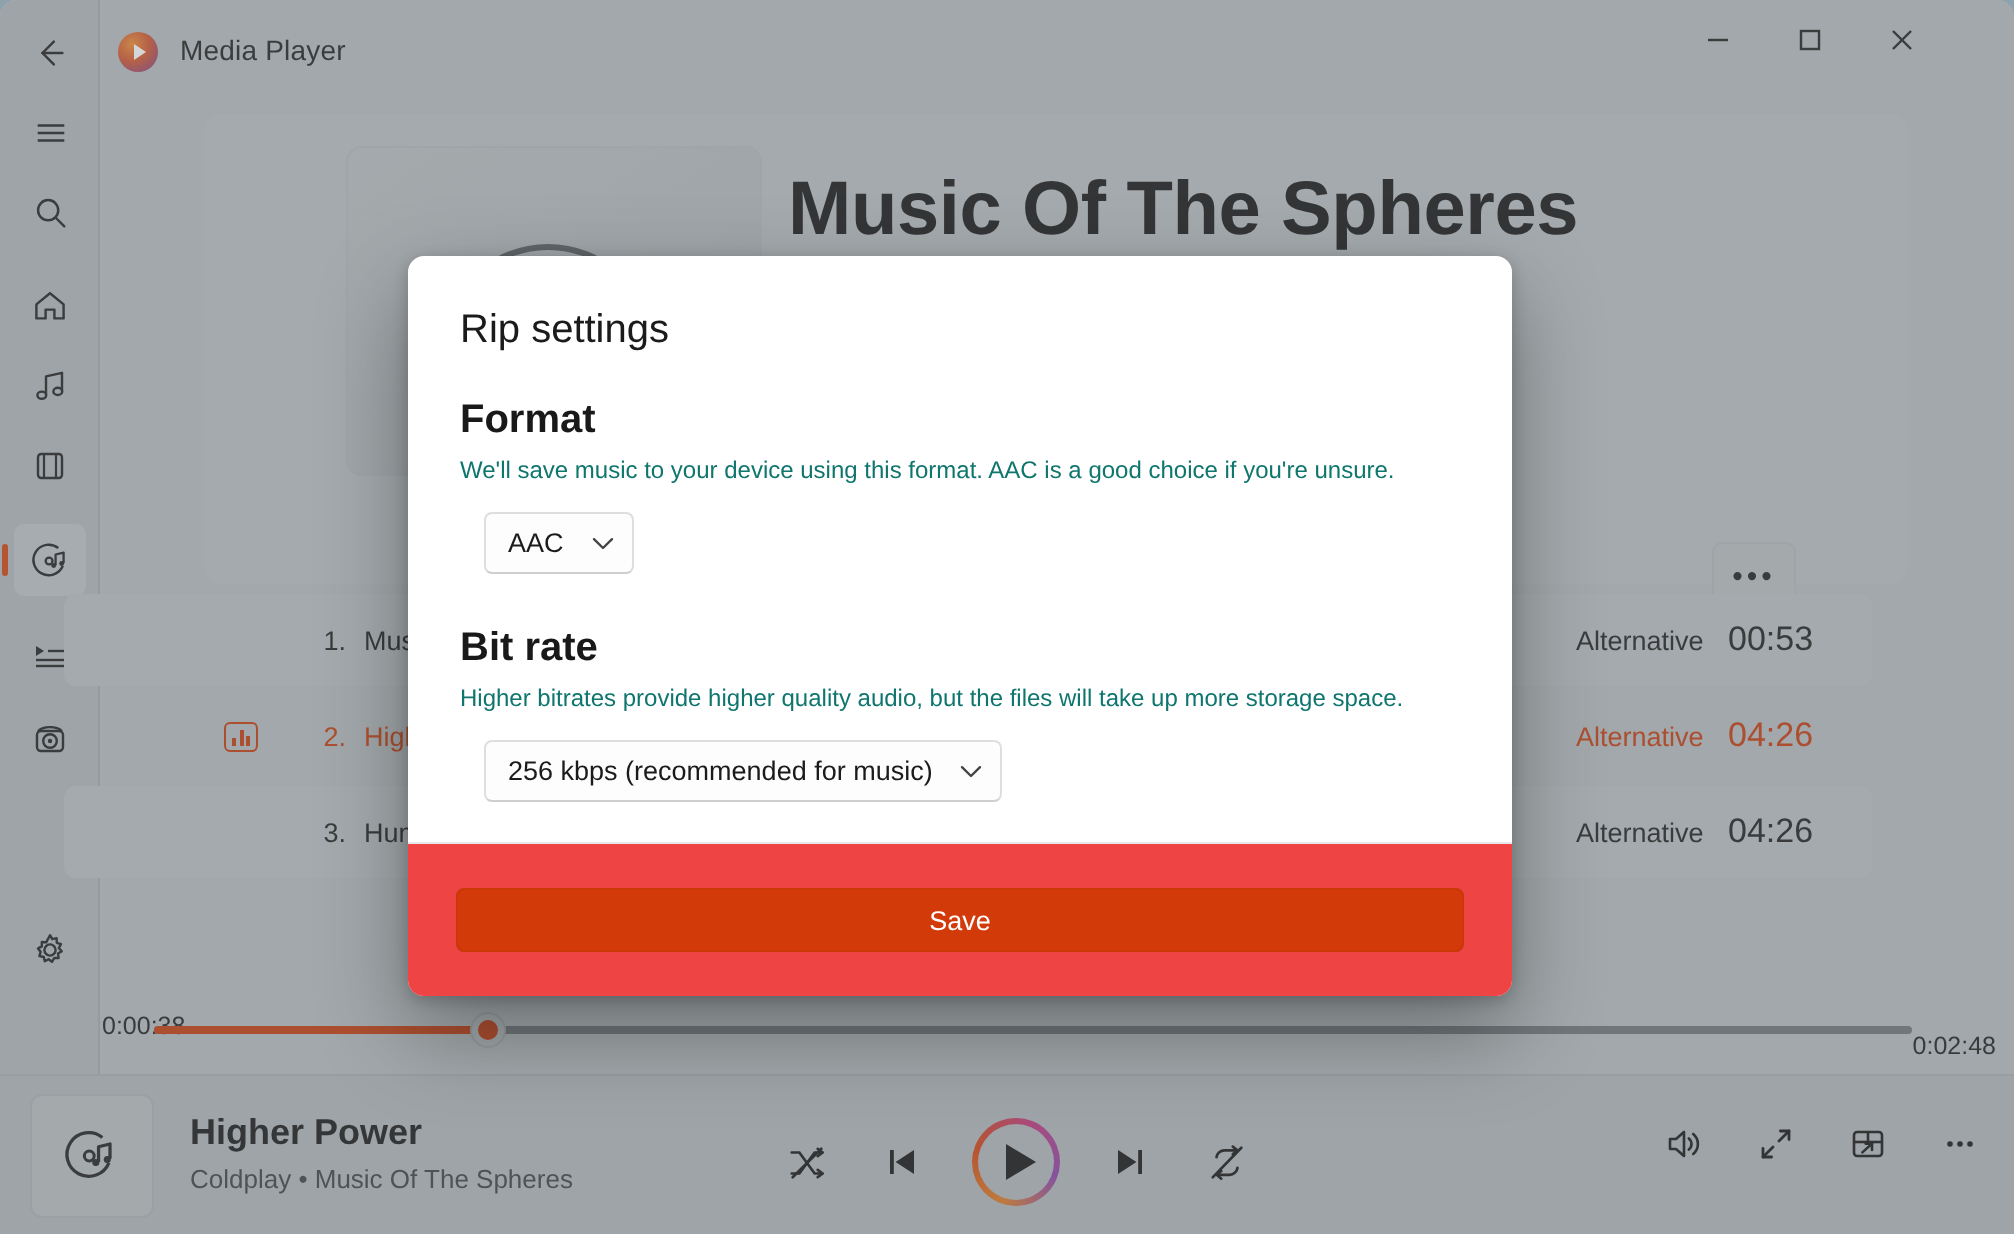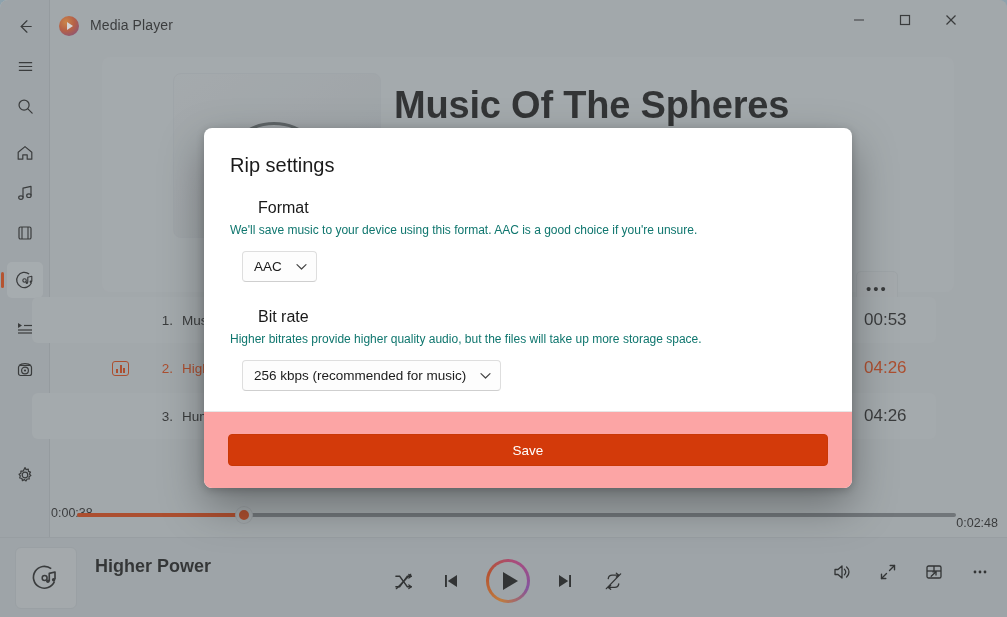--- a/index.html
+++ b/index.html
@@ -326,38 +326,37 @@
   
   .scrim {
     position: absolute;
     left: 0; top: 0;
     width: 1007px; height: 617px;
     background: rgba(120,126,130,0.32);
   }
   .dialog {
     position: absolute;
     left: 204px; top: 128px;
-    width: 648px;
+    width: 552px;
     border-radius: 8px;
     background: #fff;
     box-shadow: 0 18px 44px rgba(0,0,0,0.34), 0 2px 8px rgba(0,0,0,0.2);
     overflow: hidden;
   }
   .dlg-body { padding: 26px 26px 20px 26px; }
   .dlg-title {
     font-size: 20px;
     color: #1b1b1b;
     margin-bottom: 22px;
   }
   .dlg-sec-label {
-    font-size: 16px;
-    font-weight: normal;
+    font-size: 20px;
+    font-weight: bold;
     color: #191919;
     margin-bottom: 6px;
-    margin-left: 28px;
   }
   .dlg-sec-desc {
     font-size: 12px;
     color: #0f766e;
     margin-bottom: 14px;
   }
   .combo {
     display: inline-flex;
     align-items: center;
     justify-content: space-between;
@@ -368,21 +367,21 @@
     border-radius: 4px;
     background: #fdfdfd;
     font-size: 13.5px;
     color: #1b1b1b;
     gap: 14px;
     margin-left: 12px;
   }
   .combo .chev { color: #444; font-size: 11px; line-height: 1; }
   .spacer-gap { height: 26px; }
   .dlg-footer {
-    background: #fca5a5;
+    background: #ef4444;
     border-top: 1px solid #e7e7e7;
     padding: 22px 24px 22px 24px;
     display: flex;
     gap: 9px;
   }
   .btn {
     flex: 1;
     height: 32px;
     border-radius: 4px;
     display: flex; align-items: center; justify-content: center;
@@ -559,20 +558,21 @@
       <div class="np-art">
         <svg width="30" height="30" viewBox="0 0 22 22">
             <path d="M14.8 4.2 A8 8 0 1 0 17.2 13.5" fill="none" stroke="#1c1c1c" stroke-width="1.2"></path>
             <circle cx="10" cy="11" r="1.8" fill="none" stroke="#1c1c1c" stroke-width="1.1"></circle>
             <path d="M13.4 13.2 L13.4 7.6 L17.6 6.6 L17.6 12" fill="none" stroke="#1c1c1c" stroke-width="1.2" stroke-linejoin="round"></path>
             <circle cx="12.4" cy="13.4" r="1.3" fill="#1c1c1c"></circle>
             <circle cx="16.6" cy="12.3" r="1.3" fill="#1c1c1c"></circle>
           </svg>
       </div>
       <div class="np-title">Higher Power</div>
+      <div class="np-sub">Coldplay • Music Of The Spheres</div>
 
       <div class="ctrls">
         <div class="ctrl">
           <svg width="21" height="21" viewBox="0 0 22 22">
               <path d="M3 5.5 L7 5.5 L15 16.5 L19 16.5" fill="none" stroke="#111" stroke-width="1.4" stroke-linecap="round"></path>
               <path d="M3 16.5 L7 16.5 L15 5.5 L19 5.5" fill="none" stroke="#111" stroke-width="1.4" stroke-linecap="round"></path>
               <path d="M16.6 3.6 L19.2 5.5 L16.6 7.4" fill="none" stroke="#111" stroke-width="1.4" stroke-linecap="round" stroke-linejoin="round"></path>
               <path d="M16.6 14.6 L19.2 16.5 L16.6 18.4" fill="none" stroke="#111" stroke-width="1.4" stroke-linecap="round" stroke-linejoin="round"></path>
               <line x1="3.5" y1="18.5" x2="18.5" y2="3.5" stroke="#111" stroke-width="1.4" stroke-linecap="round"></line>
             </svg>

